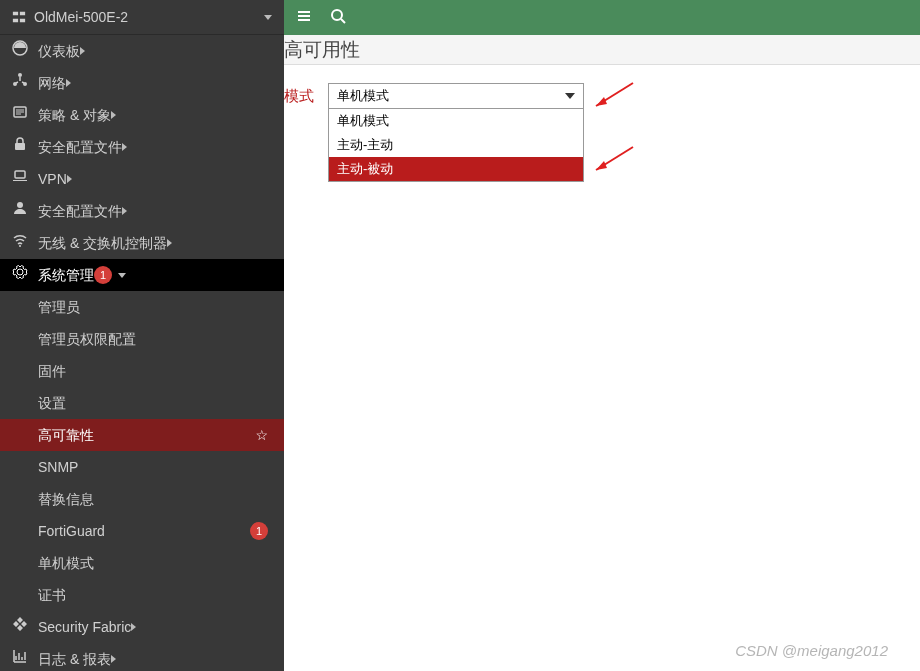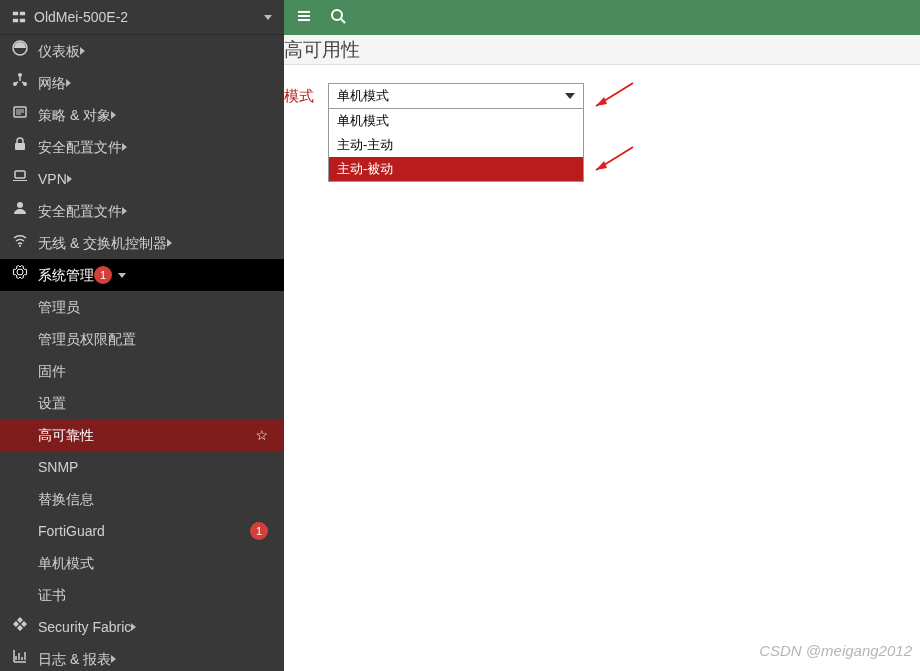--- a/index.html
+++ b/index.html
@@ -26,21 +26,21 @@
 .content { padding: 18px 14px; background: #fff; }
 .form-row { display: flex; align-items: flex-start; gap: 14px; }
 .form-label { font-size: 15px; color: #b91c1c; padding-top: 4px; }
 .select-box { position: relative; width: 256px; }
 .select-btn { width: 100%; height: 26px; border: 1px solid #999; background: #fff; display: flex; align-items: center; justify-content: space-between; padding: 0 8px; font-size: 13px; cursor: pointer; }
 .select-btn .caret { width: 0; height: 0; border-left: 5px solid transparent; border-right: 5px solid transparent; border-top: 6px solid #333; }
 .dropdown { position: absolute; top: 26px; left: 0; width: 100%; background: #fff; border: 1px solid #999; border-top: none; z-index: 10; }
 .dropdown .option { height: 24px; line-height: 24px; padding: 0 8px; font-size: 13px; cursor: pointer; }
 .dropdown .option.highlighted { background: #b91c1c; color: #fff; }
 .arrow-annot { position: absolute; pointer-events: none; }
-.watermark { position: absolute; right: 8px; bottom: 12px; color: rgba(120,120,120,0.55); font-size: 15px; font-style: italic; font-family: Arial, sans-serif; }
+.watermark { position: absolute; right: 32px; bottom: 12px; color: rgba(120,120,120,0.55); font-size: 15px; font-style: italic; font-family: Arial, sans-serif; }
 svg.ico { width: 16px; height: 16px; fill: currentColor; }
 svg.ico-sm { width: 14px; height: 14px; fill: currentColor; }
 </style>
 </head>
 <body>
 
 <div class="sidebar">
   <div class="device-header">
     <span class="name">
       <svg class="ico-sm" viewBox="0 0 16 16">

